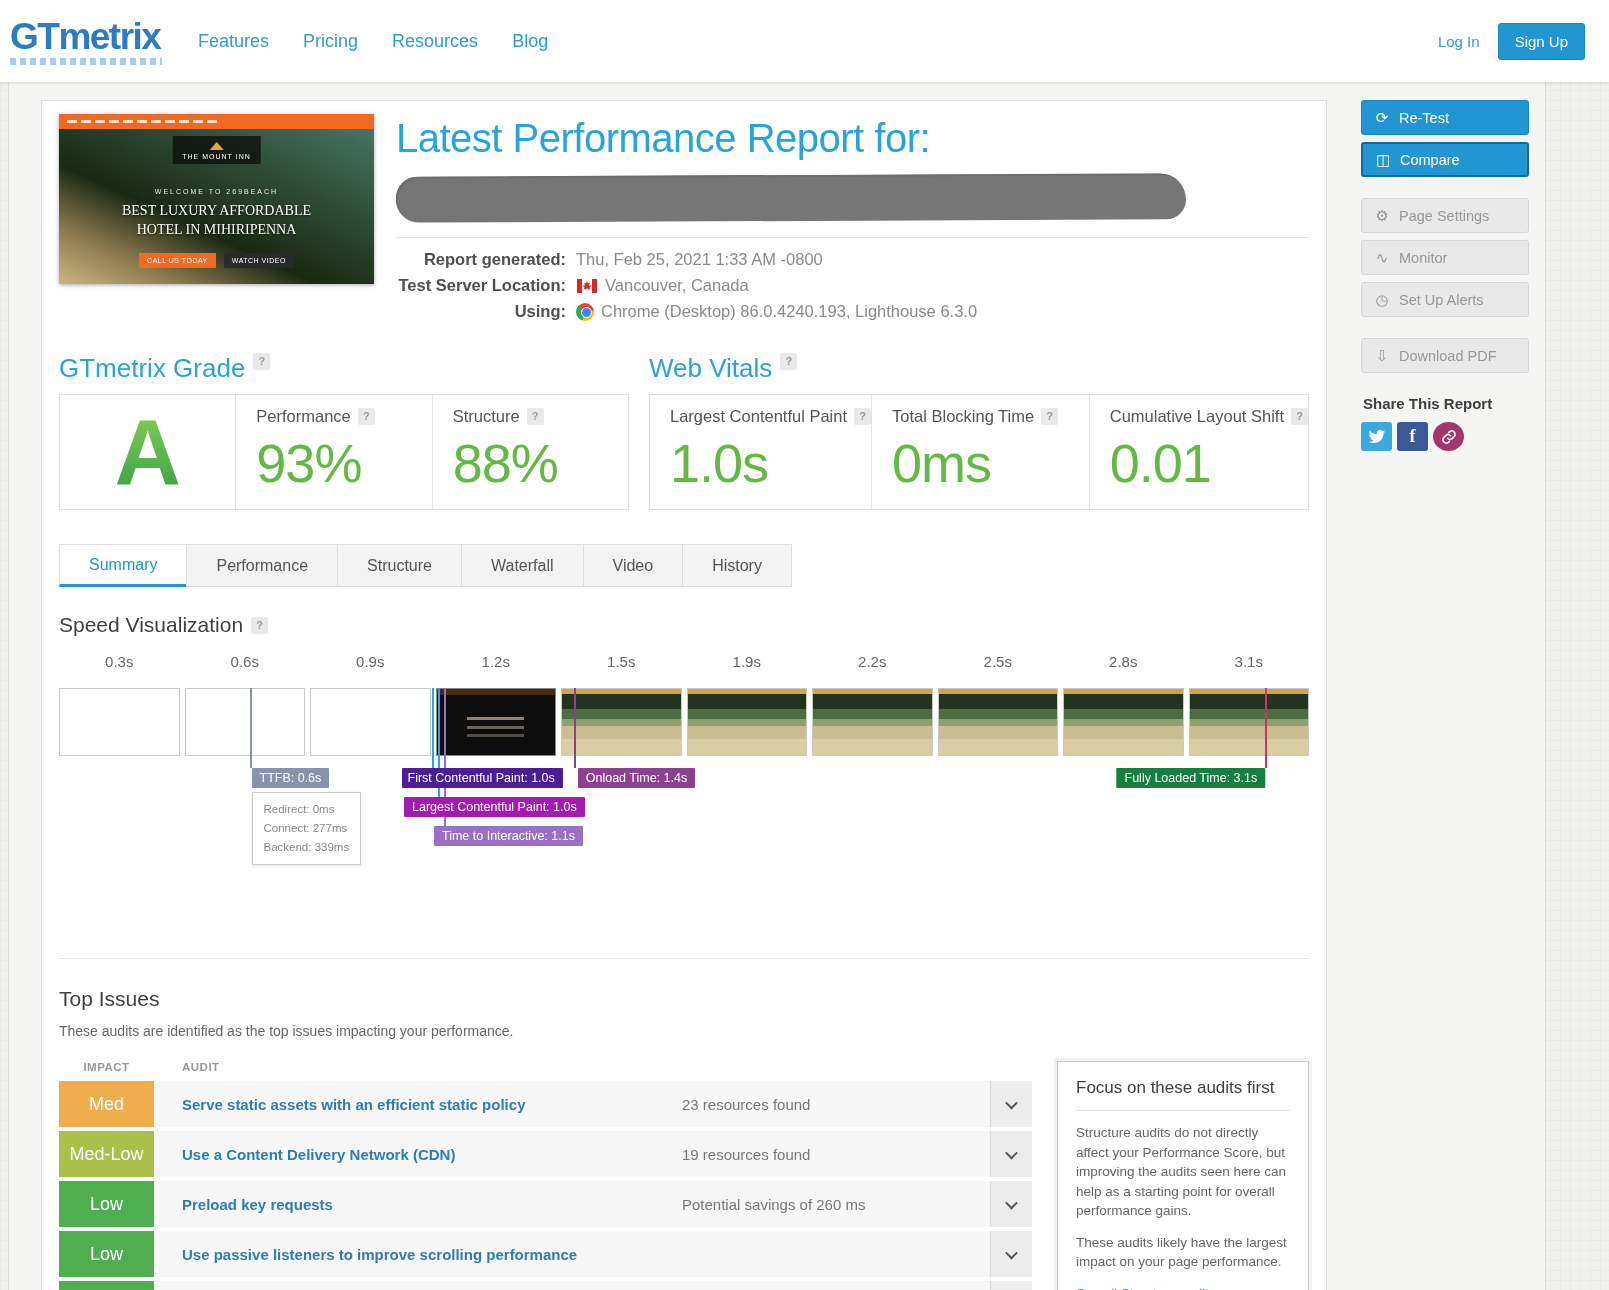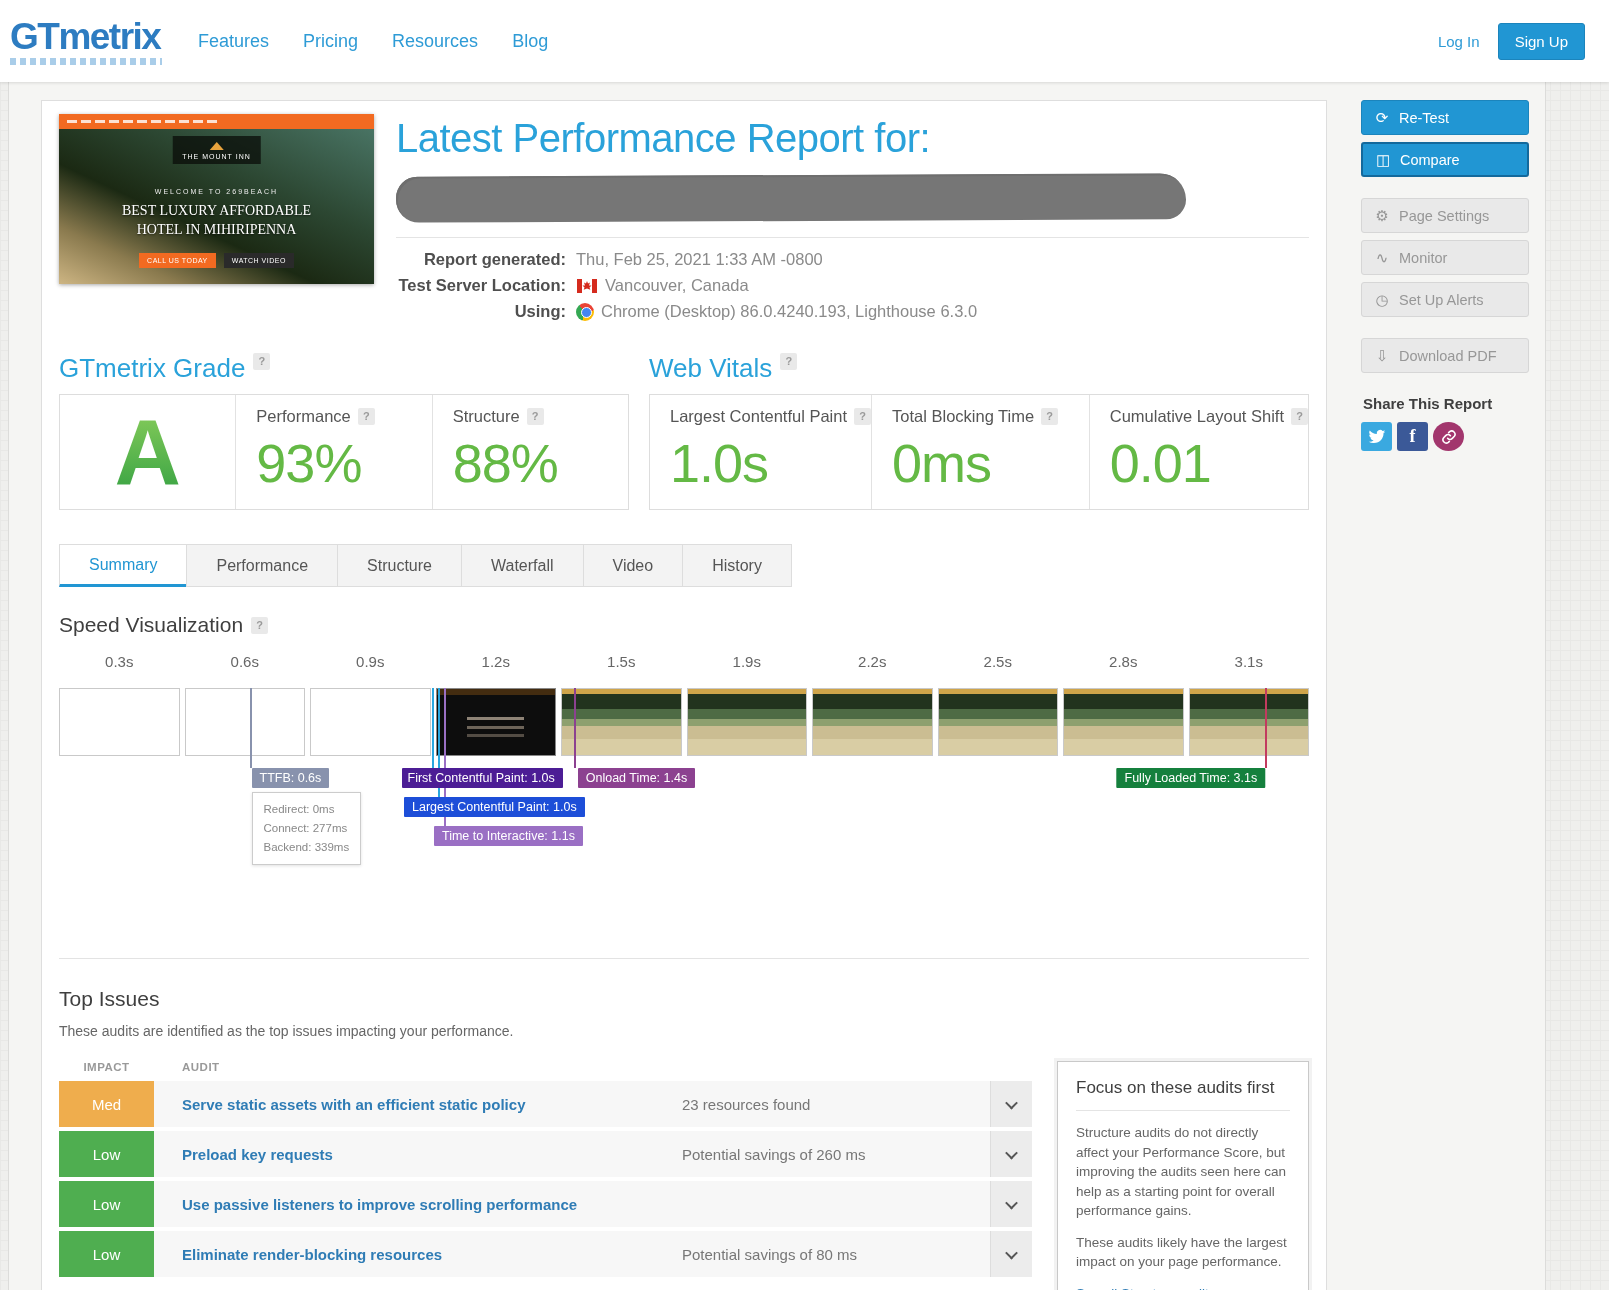--- a/index.html
+++ b/index.html
@@ -127,21 +127,21 @@
 
   
   .issues-h { margin-top:28px; font-size:21px; color:#3f3f3f; font-weight:500; }
   .issues-sub { margin-top:12px; font-size:14px; color:#666; }
   .issues-area { display:flex; margin-top:22px; align-items:flex-start; }
   .issues-table { flex:1; }
   .issues-headers { display:flex; font-size:11.5px; color:#999; font-weight:bold; letter-spacing:.5px; margin-bottom:8px; }
   .ih-impact { width:95px; text-align:center; }
   .ih-audit { padding-left:28px; }
   .issue-row { display:flex; align-items:stretch; height:46px; margin-bottom:4px; }
-  .impact-badge { width:95px; flex:0 0 95px; color:#fff; font-size:15px; display:flex; align-items:center; justify-content:center; }
+  .impact-badge { width:95px; flex:0 0 95px; color:#fff; font-size:18px; display:flex; align-items:center; justify-content:center; }
   .issue-body { flex:1; background:#f7f7f7; display:flex; align-items:center; padding:0 10px 0 28px; }
   .issue-audit { width:500px; flex:0 0 500px; font-size:15px; font-weight:bold; color:#2f7cb5; text-decoration:none; cursor:pointer; }
   .issue-detail { flex:1; font-size:15px; color:#777; }
   .issue-toggle { width:42px; flex:0 0 42px; background:#ececec; border-left:1px solid #ddd;
     display:flex; align-items:center; justify-content:center; cursor:pointer; }
   .chev { width:9px; height:9px; border-right:2px solid #555; border-bottom:2px solid #555; transform:rotate(45deg) translate(-1px,-1px); }
 
   .focus-box { width:252px; flex:0 0 252px; margin-left:25px; background:#fff; border:1px solid #c9c9c9;
     box-shadow:0 0 0 3px #f2f2f2; padding:16px 18px 20px 18px; }
   .focus-title { font-size:17px; color:#3f3f3f; padding-bottom:12px; border-bottom:1px solid #e4e4e4; }
@@ -328,21 +328,21 @@
       <div class="marker-line" style="left: 41.2%; height: 80px; background-color: rgb(140, 65, 144);"></div>
       <div class="marker-line" style="left: 96.5%; height: 80px; background-color: rgb(194, 59, 95);"></div>
 
       <div class="marker-label" style="left: 15.4%; top: 80px; background-color: rgb(136, 146, 173);">TTFB: 0.6s</div>
       <div class="ttfb-details" style="left:15.4%; top:104px;">
         <div>Redirect: 0ms</div>
         <div>Connect: 277ms</div>
         <div>Backend: 339ms</div>
       </div>
       <div class="marker-label" style="left: 27.4%; top: 80px; background-color: #4c1d95; padding-left: 6px;">First Contentful Paint: 1.0s</div>
-      <div class="marker-label" style="left: 27.6%; top: 109px; background-color: #1d4ed8;">Largest Contentful Paint: 1.0s</div>
+      <div class="marker-label" style="left: 27.6%; top: 109px; background-color: #a21caf;">Largest Contentful Paint: 1.0s</div>
       <div class="marker-label" style="left: 30%; top: 138px; background-color: rgb(154, 111, 196);">Time to Interactive: 1.1s</div>
       <div class="marker-label" style="left: 41.5%; top: 80px; background-color: rgb(140, 65, 144);">Onload Time: 1.4s</div>
       <div class="marker-label" style="left: 96.5%; top: 80px; transform: translateX(-100%); background-color: #15803d;">Fully Loaded Time: 3.1s</div>
     </div>
     <hr class="section-rule">
 
     <div class="issues-h">Top Issues</div>
     <div class="issues-sub">These audits are identified as the top issues impacting your performance.</div>
 
     <div class="issues-area">
@@ -356,20 +356,30 @@
           <div class="impact-badge" style="background-color: rgb(239, 173, 77);">Med</div>
           <div class="issue-body">
             <a class="issue-audit">Serve static assets with an efficient static policy</a>
             <span class="issue-detail">23 resources found</span>
           </div>
           <div class="issue-toggle">
                 <span class="chev"></span>
               </div>
         </div>
 
+        <div class="issue-row">
+          <div class="impact-badge" style="background-color: rgb(171, 192, 74);">Med-Low</div>
+          <div class="issue-body">
+            <a class="issue-audit">Use a Content Delivery Network (CDN)</a>
+            <span class="issue-detail">19 resources found</span>
+          </div>
+          <div class="issue-toggle">
+                <span class="chev"></span>
+              </div>
+        </div>
 
         <div class="issue-row">
           <div class="impact-badge" style="background-color: rgb(79, 174, 80);">Low</div>
           <div class="issue-body">
             <a class="issue-audit">Preload key requests</a>
             <span class="issue-detail">Potential savings of 260 ms</span>
           </div>
           <div class="issue-toggle">
                 <span class="chev"></span>
               </div>

